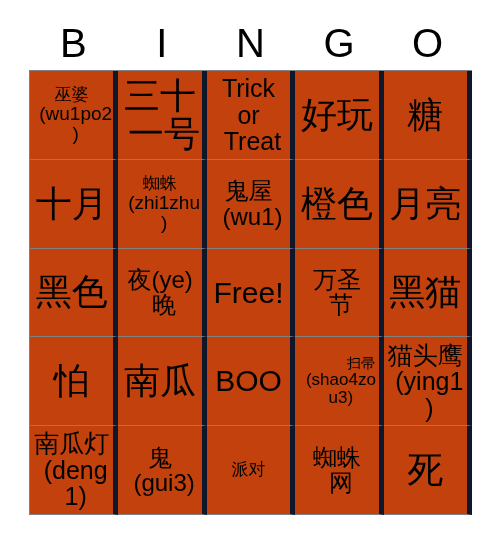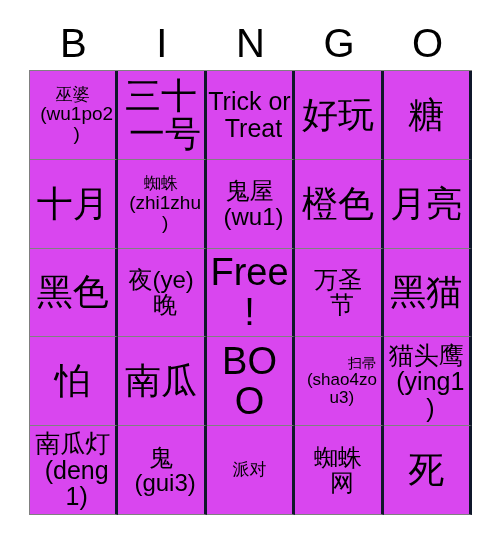--- a/index.html
+++ b/index.html
@@ -46,40 +46,40 @@
     height: 445px;
     display: grid;
     grid-template-columns: repeat(5, 1fr);
     grid-template-rows: repeat(5, 1fr);
     border-top: 1px solid #808080;
     border-left: 1px solid #808080;
     box-sizing: border-box;
     background: #ffffff;
   }
   .cell {
-    border-right: 3px solid #0f172a;
+    border-right: 5px solid #0f172a;
     border-bottom: 1px solid #808080;
     box-sizing: border-box;
     display: flex;
     flex-direction: column;
     align-items: center;
     justify-content: center;
     overflow: hidden;
     padding: 0 1px;
-    background: #d946ef;
+    background: #c2410c;
   }
   .cell-inner {
     text-align: center;
     width: 100%;
     line-height: 1.06;
     word-break: break-word;
   }
   
   .sz-xl { font-size: 36px; }
-  .sz-lg { font-size: 38px; }
+  .sz-lg { font-size: 30px; }
   .sz-md { font-size: 24px; }
   .sz-sm { font-size: 25px; }
 
   .line-main { display: block; }
   .line-sub  { display: block; margin-left: 8px; }
 
   
   .han-sm { font-size: 17px; }
   .han-xs { font-size: 14px; padding-left: 48px; }
   .pin-sm { font-size: 19px; }

